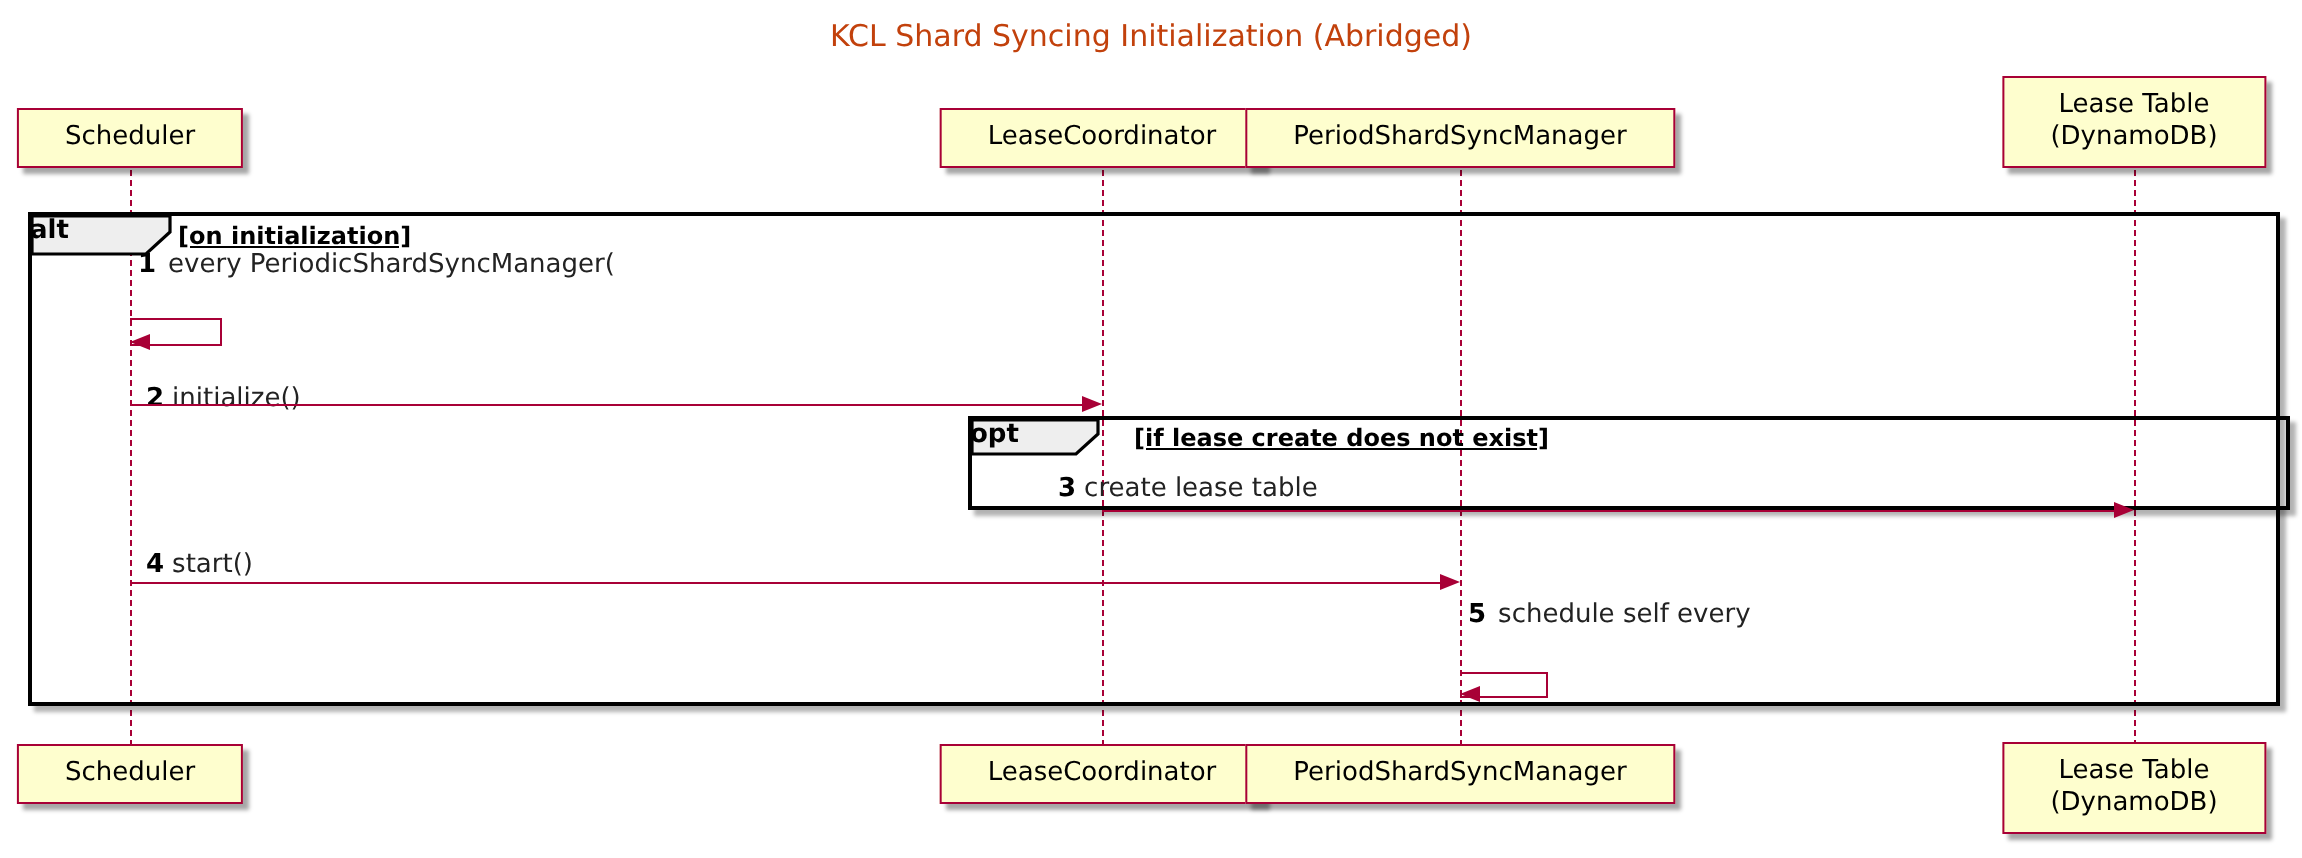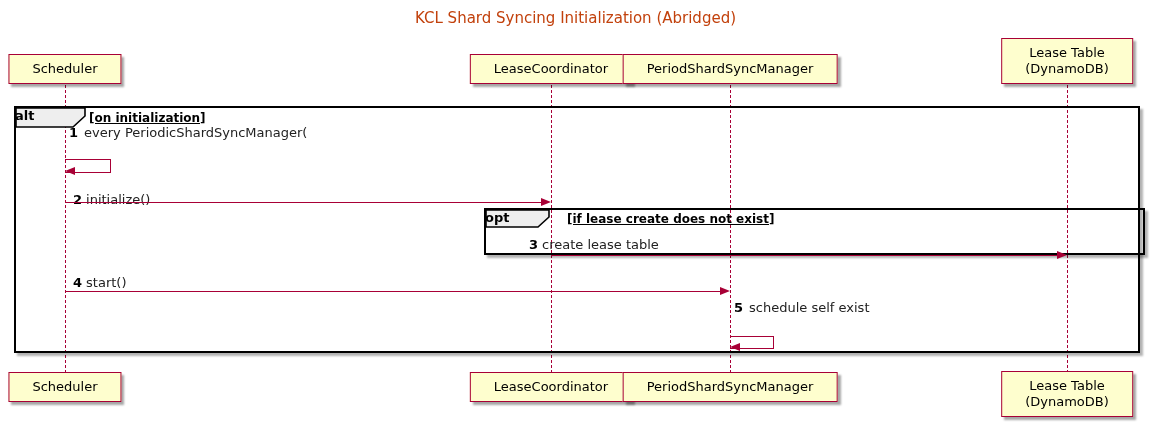--- a/index.html
+++ b/index.html
@@ -181,21 +181,21 @@
 
   <div class="msg" style="left:73px; top:275px;">
     <span class="num">4</span><span>start()</span>
   </div>
   <div class="arrow-line" style="left:65px; top:291px; width:655px;"></div>
   <div class="head-right" style="left:720px; top:287px;"></div>
 
   <div class="msg msg-multi" style="left:734px; top:300px;">
     <span class="num">5</span>
     <span>
-      <div class="l1">schedule self exist</div>
+      <div class="l1">schedule self every</div>
     </span>
   </div>
   <div class="self-loop" style="left:730px; top:336px; width:43px; height:11px;"></div>
   <div class="head-left" style="left:730px; top:343px;"></div>
 
   <div class="pbox" style="left:65px; top:372px;">
     <span>Scheduler</span>
   </div>
   <div class="pbox" style="left:551px; top:372px;">
     <span>LeaseCoordinator</span>

